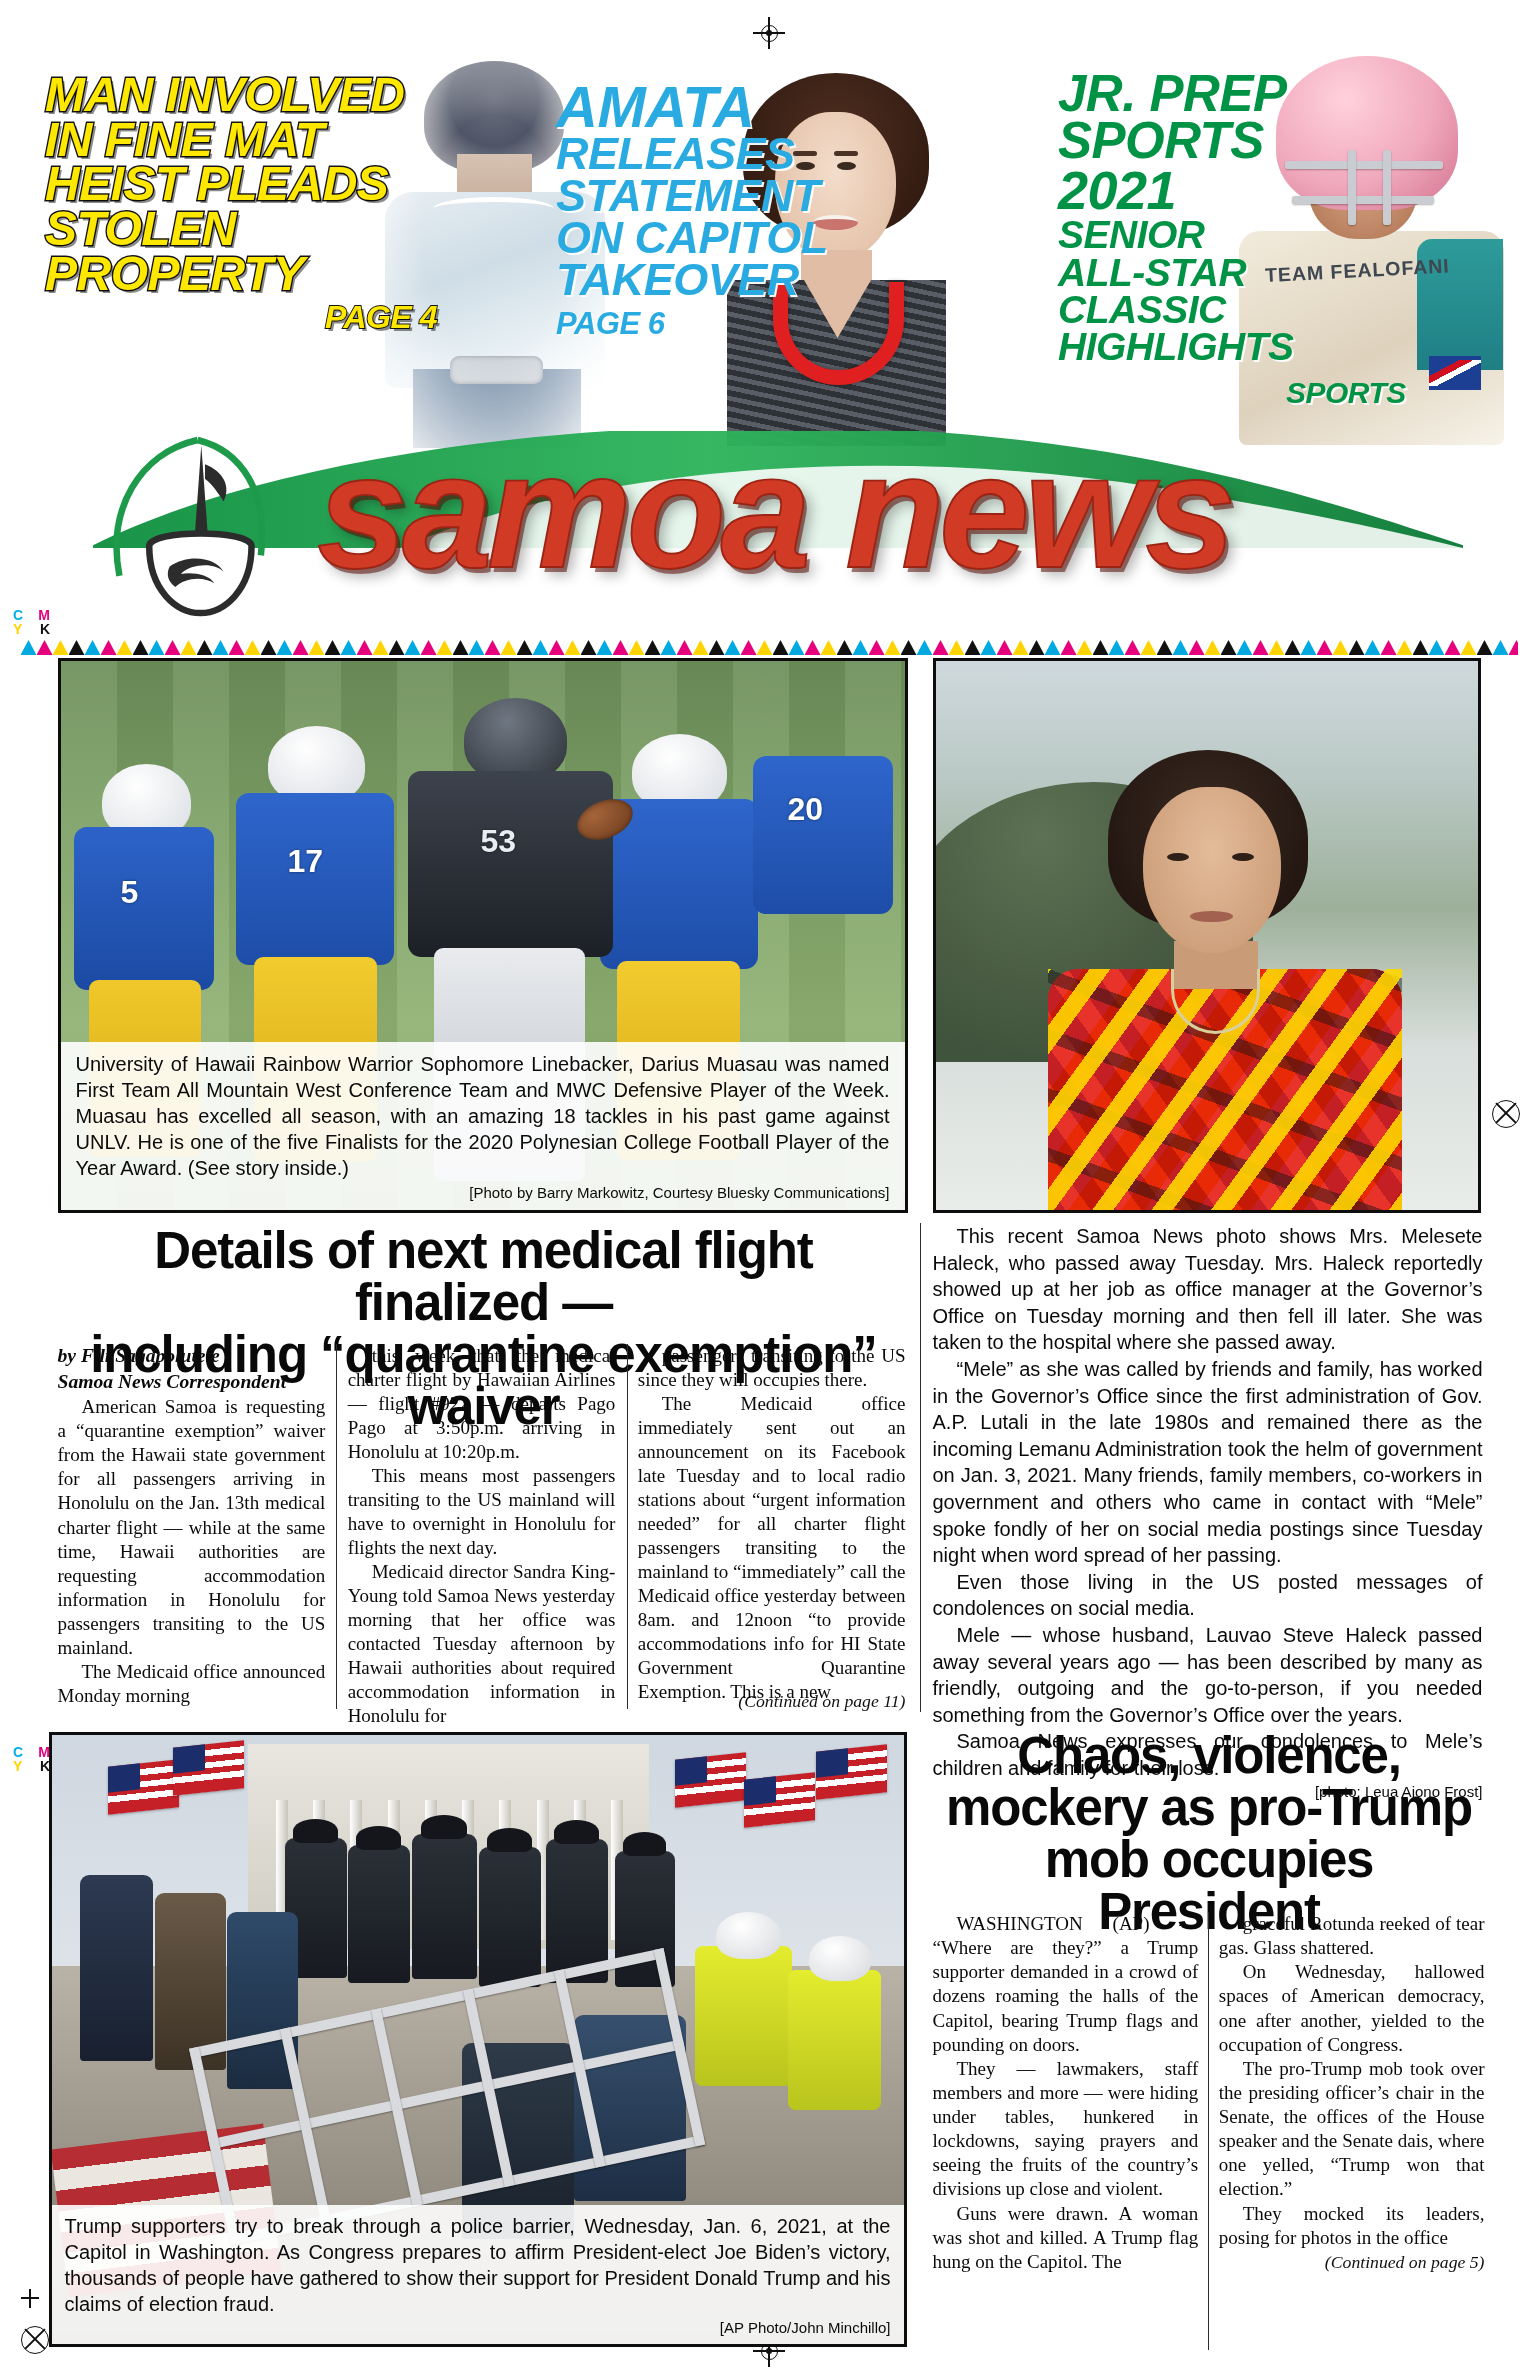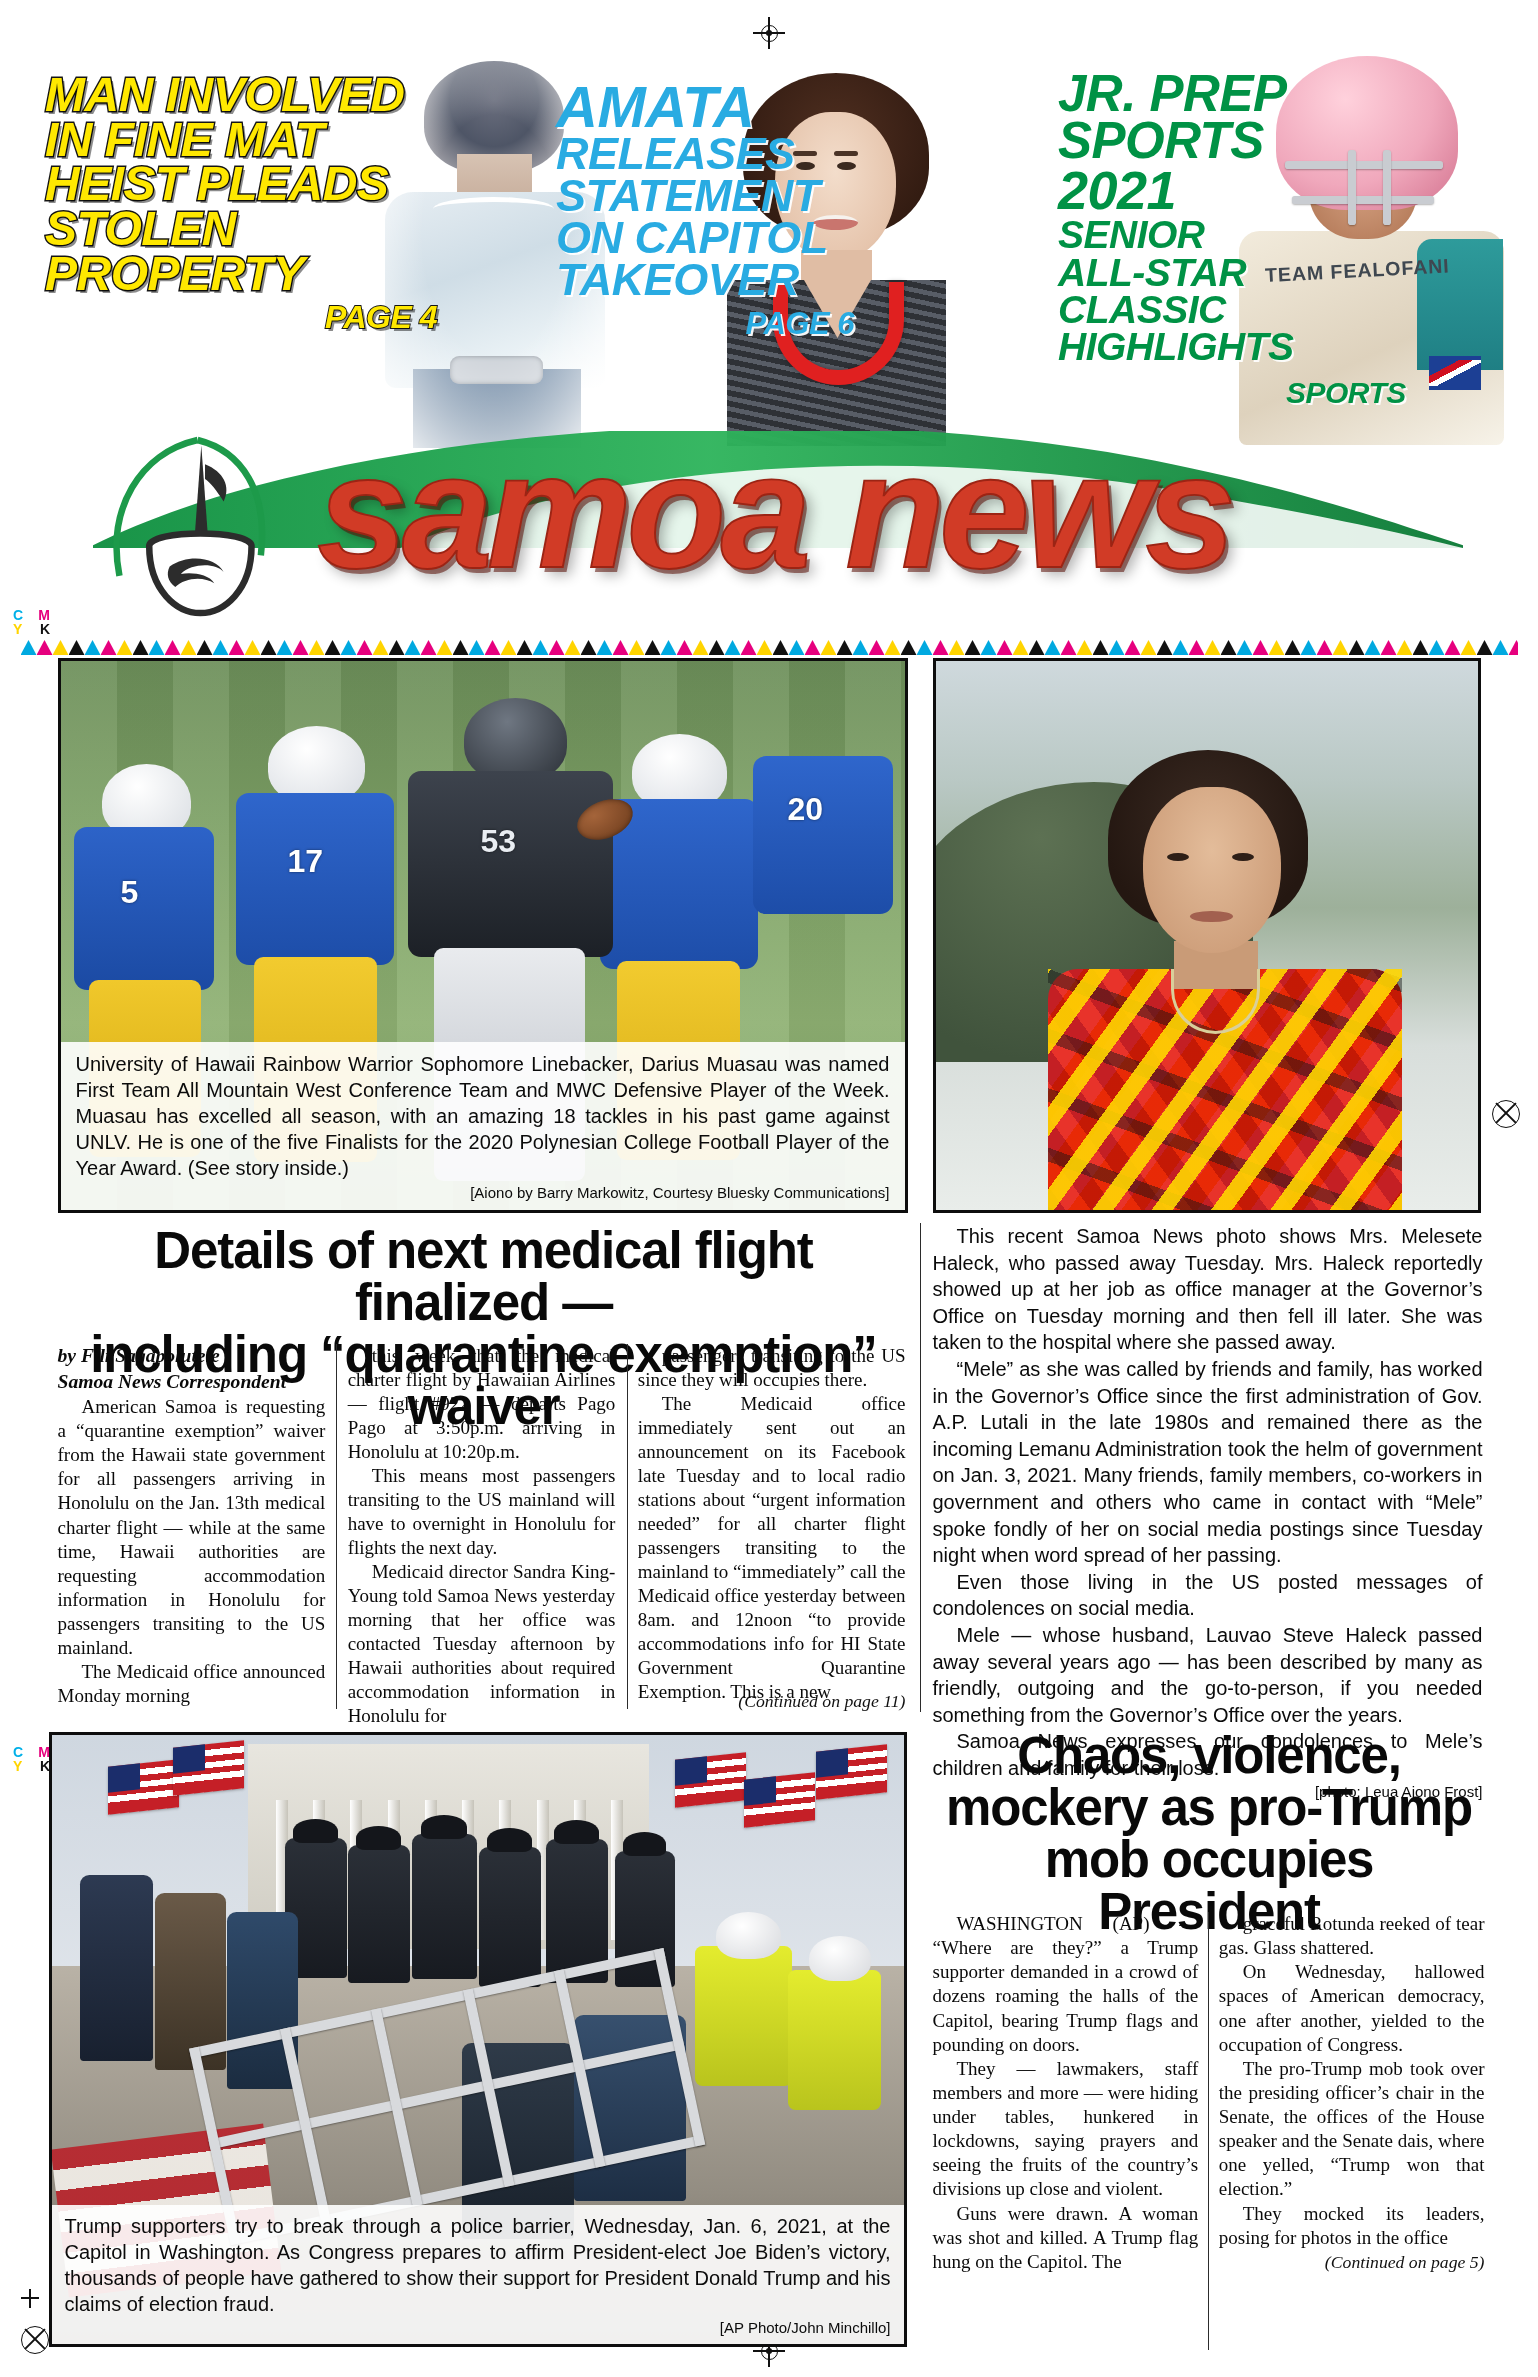--- a/index.html
+++ b/index.html
@@ -216,21 +216,21 @@
     display:block; font-size:32px; margin-top:6.5px; margin-left:280px;
     -webkit-text-stroke:1.9px #141414;
   }
   .t2 {
     left:556px; top:52px; width:298px;
     font-size:45px; color:#29abe2;
     -webkit-text-stroke:0;
     text-shadow:1.9px 1.9px 0 rgba(255,255,255,.95);
   }
   .t2 .big { font-size:58px; display:block; line-height:0.92; }
-  .t2 .pg { display:block; font-size:31px; margin-top:9.3px;text-align:right; }
+  .t2 .pg { display:block; font-size:31px; margin-top:9.3px; }
   .t3 {
     left:1058px; top:42px; width:392px;
     font-size:41px; color:#009245;
     text-shadow:1.9px 1.9px 0 rgba(255,255,255,.9);
   }
   .t3 .big  { font-size:51px; display:block; line-height:0.93; }
   .t3 .yr   { font-size:54px; display:block; line-height:0.95; }
   .t3 .sub  { font-size:39px; display:block; line-height:0.96; }
   .t3 .pg   { display:block; font-size:30px; margin-top:13px; margin-left:228px; }
 
@@ -774,21 +774,21 @@
         <div class="numtxt" style="left:73px; top:125px; color:#e9edf2;">53</div>
       </div>
 
       <div style="position:absolute; left:515px; top:140px; width:58px; height:37px;
                   background:radial-gradient(ellipse at 35% 30%,#a4643a,#6b3a1b);
                   border-radius:50% / 50%; transform:rotate(-22deg);
                   box-shadow:inset 0 0 5.6px rgba(0,0,0,.45);"></div>
 
       <div class="cap-band">
         <span>University of Hawaii Rainbow Warrior Sophomore Linebacker, Darius Muasau was named First Team All Mountain West Conference Team and MWC Defensive Player of the Week.  Muasau has excelled all season, with an amazing 18 tackles in his past game against UNLV. He is one of the five Finalists for the 2020 Polynesian College Football Player of the Year Award. (See story inside.)</span>
-        <span class="credit">[Aiono by Barry Markowitz, Courtesy Bluesky Communications]</span>
+        <span class="credit">[Photo by Barry Markowitz, Courtesy Bluesky Communications]</span>
       </div>
     </div>
 
     <div class="photo-box" id="photo-mele">
       <div class="bg"></div>
       <div class="hill"></div>
       <div class="dress"></div>
       <div class="neck"></div>
       <div class="necklace"></div>
       <div class="hair"></div>

